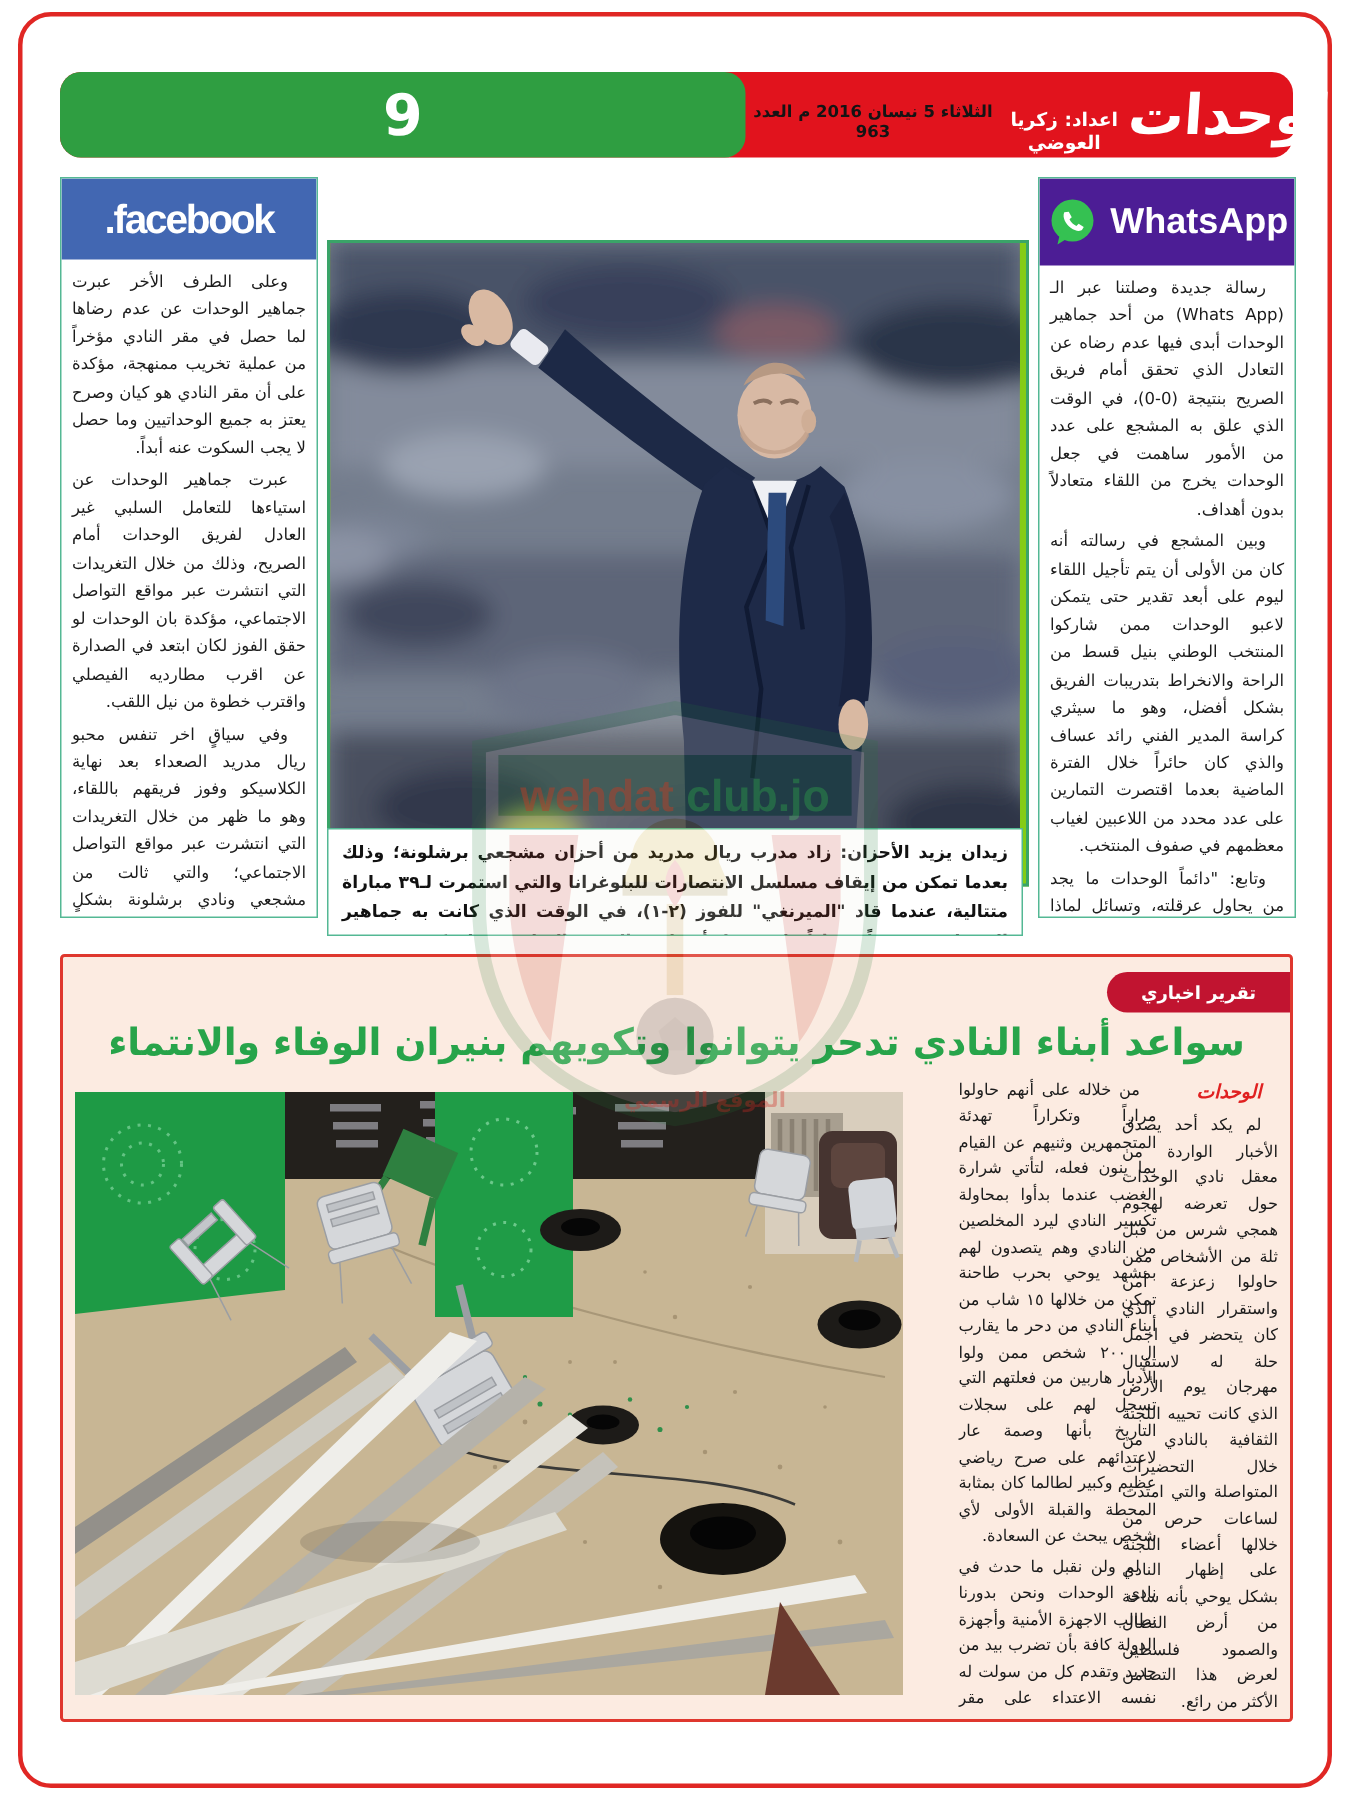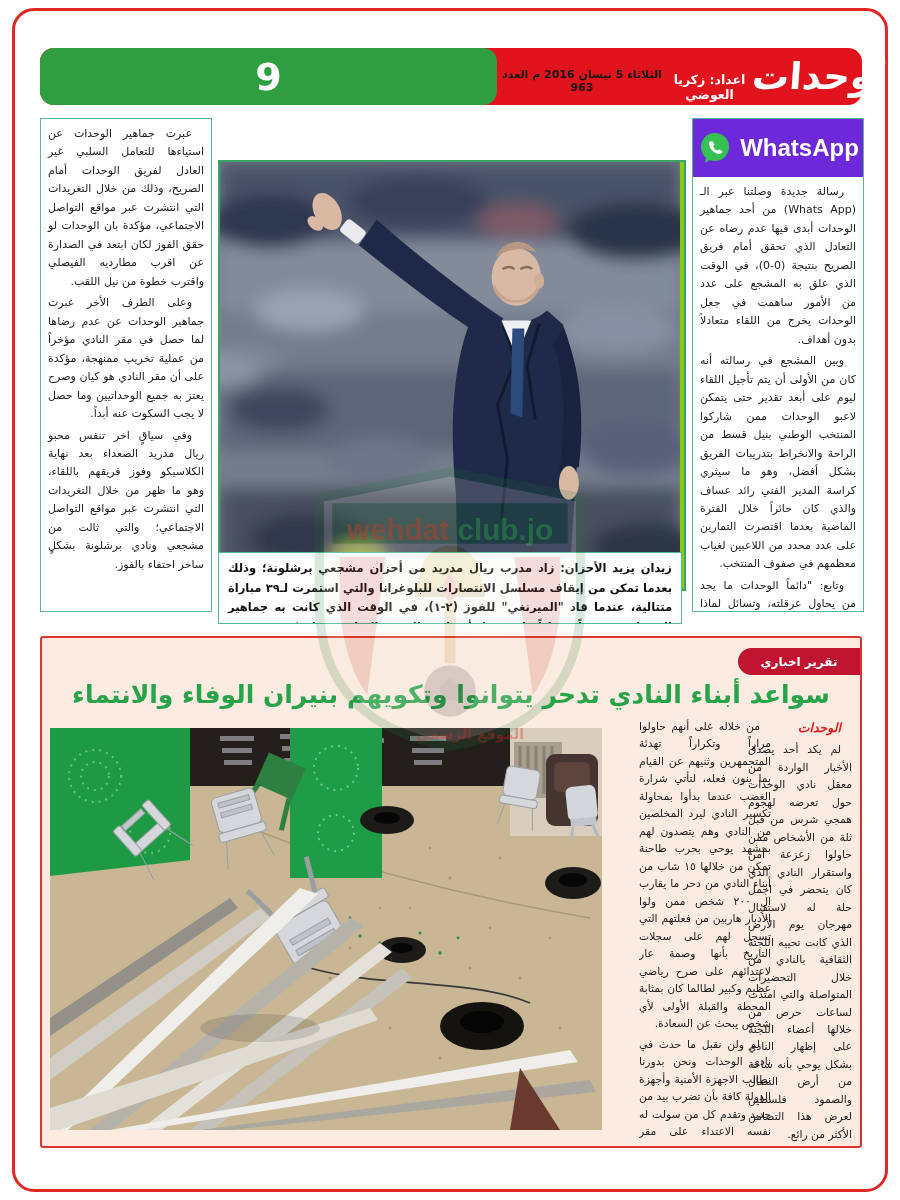--- a/index.html
+++ b/index.html
@@ -46,21 +46,21 @@
   .panel-left{left:40px;}
   .panel-right{left:692px;}
   .fb-head{
     height:54px;background:#4267b2;display:flex;align-items:center;justify-content:center;
   }
   .fb-word{
     color:#fff;font-family:"Liberation Sans",sans-serif;font-weight:bold;
     font-size:27px;letter-spacing:-1.5px;
   }
   .wa-head{
-    height:58px;background:#6d28d9;display:flex;align-items:center;justify-content:center;gap:7px;
+    height:58px;background:#4c1d95;display:flex;align-items:center;justify-content:center;gap:7px;
   }
   .wa-word{
     color:#fff;font-family:"Liberation Sans",sans-serif;font-weight:bold;font-size:24px;
   }
   .panel-text{
     padding:6px 7px 4px;color:#1b1b1b;font-size:11px;line-height:1.68;text-align:justify;
   }
   .panel-text p{margin:0 0 3px;text-indent:12px;}
   
   .photo-box{
@@ -112,23 +112,26 @@
 <div class="abs header-bar">
   <div class="abs header-green">
     <span class="section-number">9</span>
   </div>
   <div class="abs header-date">الثلاثاء 5 نيسان 2016 م العدد 963</div>
   <div class="abs header-prepared">اعداد: زكريا العوضي</div>
   <div class="abs header-logo">الوحدات</div>
 </div>
 
 <div class="abs panel panel-left ar">
+  <div class="fb-head">
+    <span class="fb-word">facebook.</span>
+  </div>
   <div class="panel-text">
+    <p>وعلى الطرف الأخر عبرت جماهير الوحدات عن عدم رضاها لما حصل في مقر النادي مؤخراً من عملية تخريب ممنهجة، مؤكدة على أن مقر النادي هو كيان وصرح يعتز به جميع الوحداتيين وما حصل لا يجب السكوت عنه أبداً.</p>
     <p>عبرت جماهير الوحدات عن استياءها للتعامل السلبي غير العادل لفريق الوحدات أمام الصريح، وذلك من خلال التغريدات التي انتشرت عبر مواقع التواصل الاجتماعي، مؤكدة بان الوحدات لو حقق الفوز لكان ابتعد في الصدارة عن اقرب مطارديه الفيصلي واقترب خطوة من نيل اللقب.</p>
-    <p>وعلى الطرف الأخر عبرت جماهير الوحدات عن عدم رضاها لما حصل في مقر النادي مؤخراً من عملية تخريب ممنهجة، مؤكدة على أن مقر النادي هو كيان وصرح يعتز به جميع الوحداتيين وما حصل لا يجب السكوت عنه أبداً.</p>
     <p>وفي سياقٍ اخر تنفس محبو ريال مدريد الصعداء بعد نهاية الكلاسيكو وفوز فريقهم باللقاء، وهو ما ظهر من خلال التغريدات التي انتشرت عبر مواقع التواصل الاجتماعي؛ والتي ثالت من مشجعي ونادي برشلونة بشكلٍ ساخر احتفاء بالفوز.</p>
 
   </div>
 </div>
 
 <div class="abs panel panel-right ar">
   <div class="wa-head" style="direction:ltr;">
     <svg width="36" height="36" viewBox="0 0 36 36">
       <circle cx="18" cy="17" r="14" fill="#35c152"></circle>
       <path d="M8 33 L10 24 L16 28 Z" fill="#35c152"></path>

